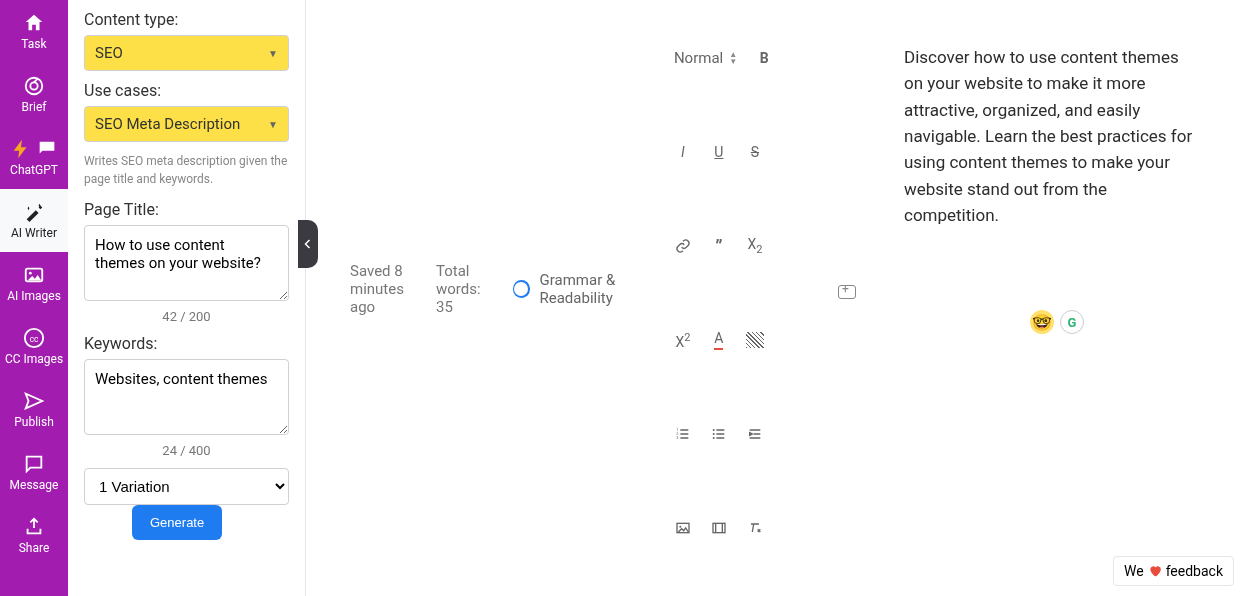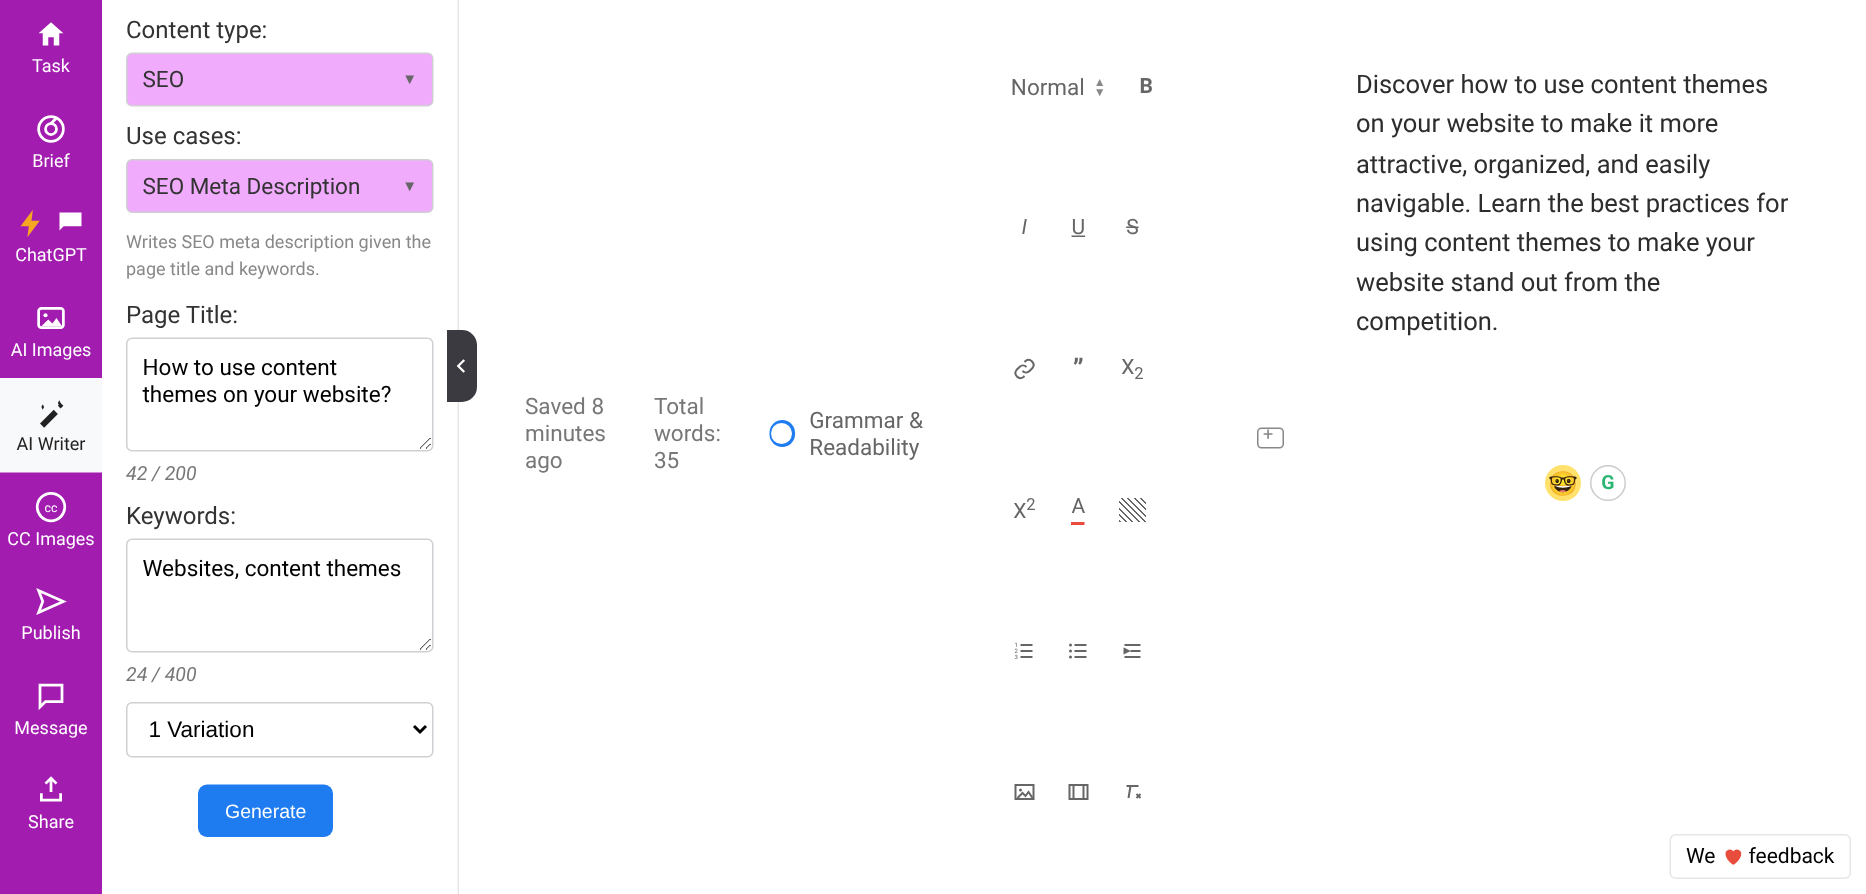--- a/index.html
+++ b/index.html
@@ -52,45 +52,44 @@
   .panel label.section { display:block; margin: 0 0 6px; font-size: 16px; color:#333; }
   .select {
     width: 100%;
     border: 1px solid #d0d0d4;
     border-radius: 4px;
     padding: 8px 10px;
     font-size: 15px;
     display:flex;
     justify-content:space-between;
     align-items:center;
-    background:#f0abfc;
+    background:#fde047;
     cursor:pointer;
     margin-bottom: 10px;
   }
   .select .caret { font-size:10px; color:#666; }
   .desc { font-size:12px; color:#888; line-height:1.5; margin-bottom:12px; }
   .txt {
     width:100%;
     border:1px solid #d0d0d4;
     border-radius:4px;
     padding:10px;
     font-size:15px;
     font-family:inherit;
     resize: both;
   }
-  .counter { text-align:left; font-size:13px; color:#777; margin:4px 0 10px;font-style:italic; }
+  .counter { text-align:center; font-size:13px; color:#777; margin:4px 11px 10px; }
 
   .native-select {
     width:100%;
     border:1px solid #d0d0d4;
     border-radius:4px;
     padding:8px 10px;
     font-size:15px;
     background:#fff;
-    margin-bottom:18px;
   }
   .generate-btn {
     background:#1f7cf0;
     color:#fff;
     border:none;
     border-radius:6px;
     padding:10px 18px;
     font-size:13px;
     font-weight:500;
     cursor:pointer;
@@ -226,33 +225,33 @@
     <span class="iconrow">
       <svg class="bolt" viewBox="0 0 24 24">
           <path fill="#f5a623" d="M13 2L4 14h6l-1 8 9-12h-6z"></path>
         </svg>
       <svg viewBox="0 0 24 24">
           <path d="M4 4h16v10H7l-3 3V4z"></path>
         </svg>
     </span>
     <span class="lbl">ChatGPT</span>
   </div>
+  <div class="sidebar-item active">
+    <svg viewBox="0 0 24 24" style="fill:#222">
+        <path d="M4 20l10-10 3 3L7 23zm13-13l2-2 2 2-2 2zM18 3l1 2-1 2-1-2zM6 6l1 2-1 2-1-2z"></path>
+      </svg>
+    <span class="lbl">AI Writer</span>
+  </div>
   <div class="sidebar-item">
     <svg viewBox="0 0 24 24">
         <rect x="3" y="5" width="18" height="14" rx="2" fill="none" stroke="white" stroke-width="2"></rect>
         <circle cx="8" cy="10" r="1.5"></circle>
         <path d="M5 18l5-5 3 3 3-4 4 6z"></path>
       </svg>
     <span class="lbl">AI Images</span>
-  </div>
-  <div class="sidebar-item active">
-    <svg viewBox="0 0 24 24" style="fill:#222">
-        <path d="M4 20l10-10 3 3L7 23zm13-13l2-2 2 2-2 2zM18 3l1 2-1 2-1-2zM6 6l1 2-1 2-1-2z"></path>
-      </svg>
-    <span class="lbl">AI Writer</span>
   </div>
   <div class="sidebar-item">
     <svg viewBox="0 0 24 24">
         <circle cx="12" cy="12" r="10" fill="none" stroke="white" stroke-width="2"></circle>
         <text x="12" y="16" text-anchor="middle" font-size="9" fill="white">cc</text>
       </svg>
     <span class="lbl">CC Images</span>
   </div>
   <div class="sidebar-item">
     <svg viewBox="0 0 24 24">

